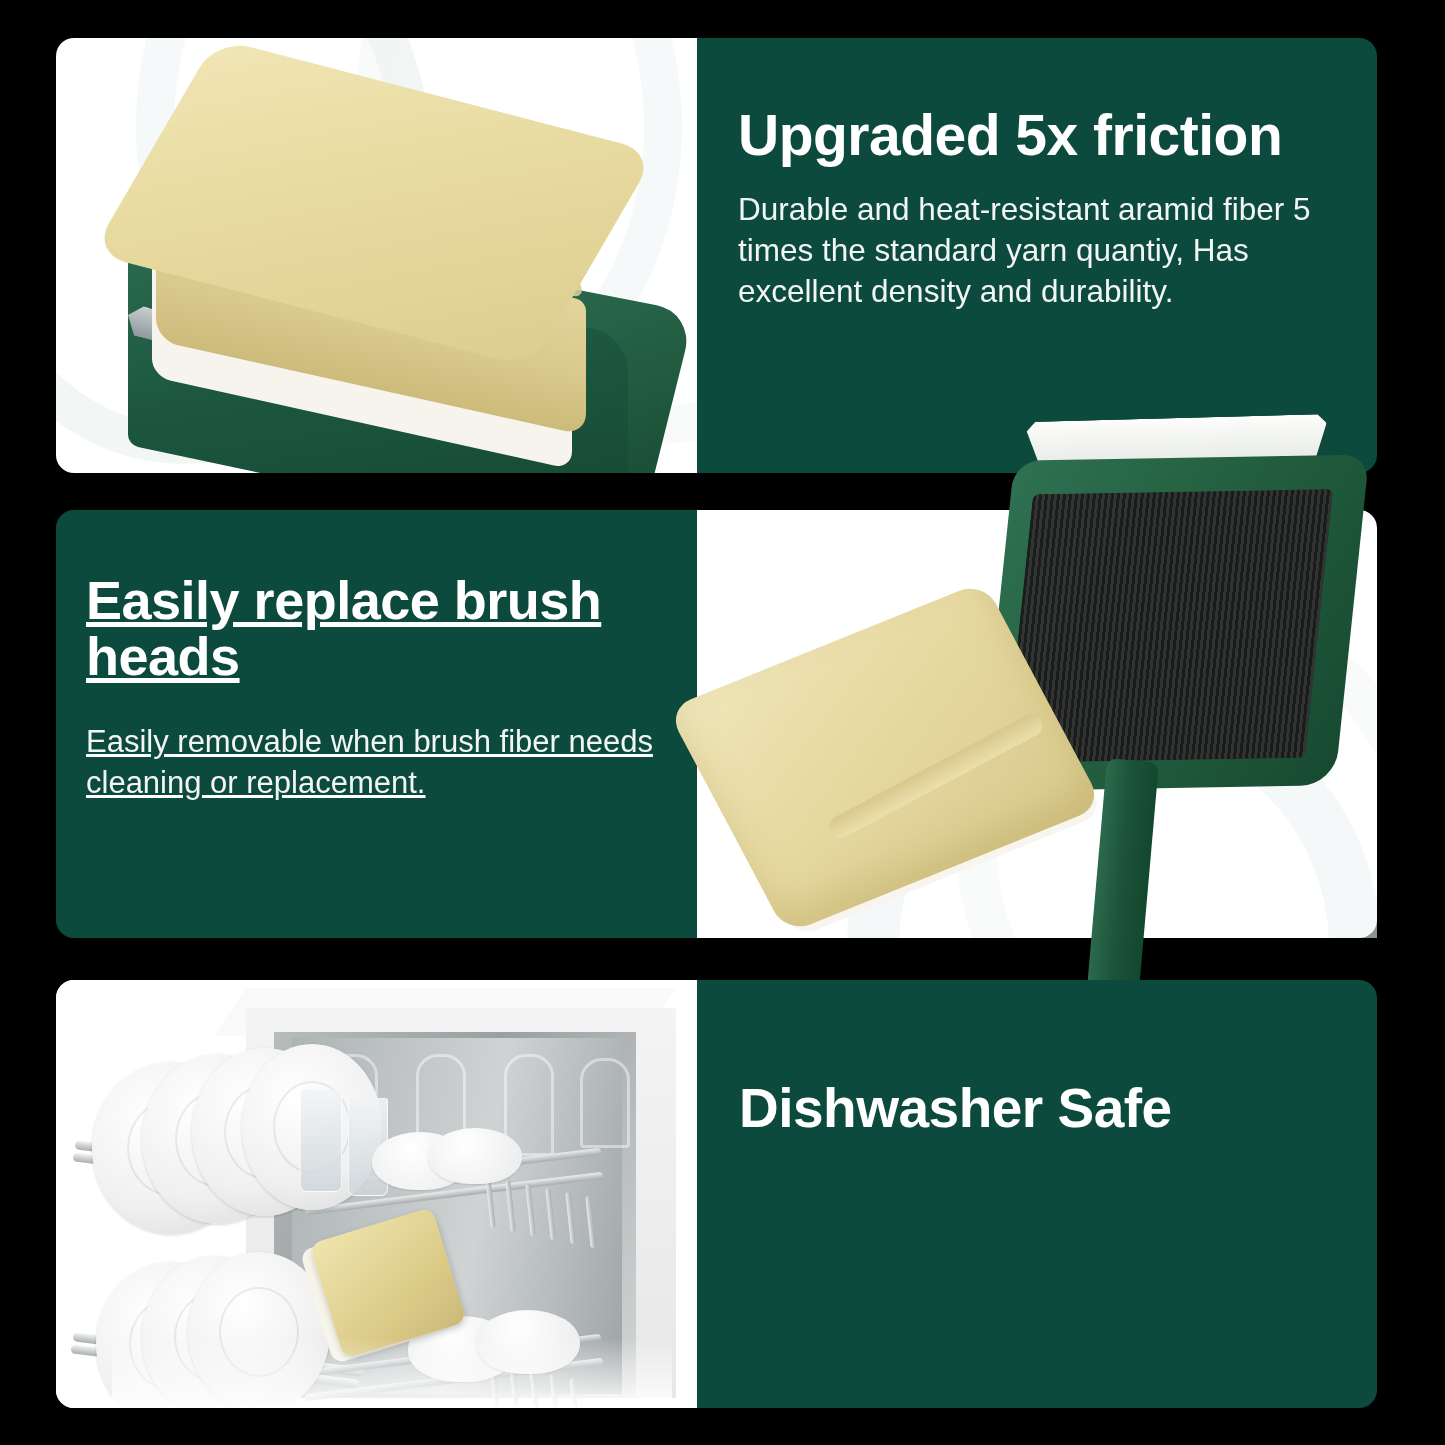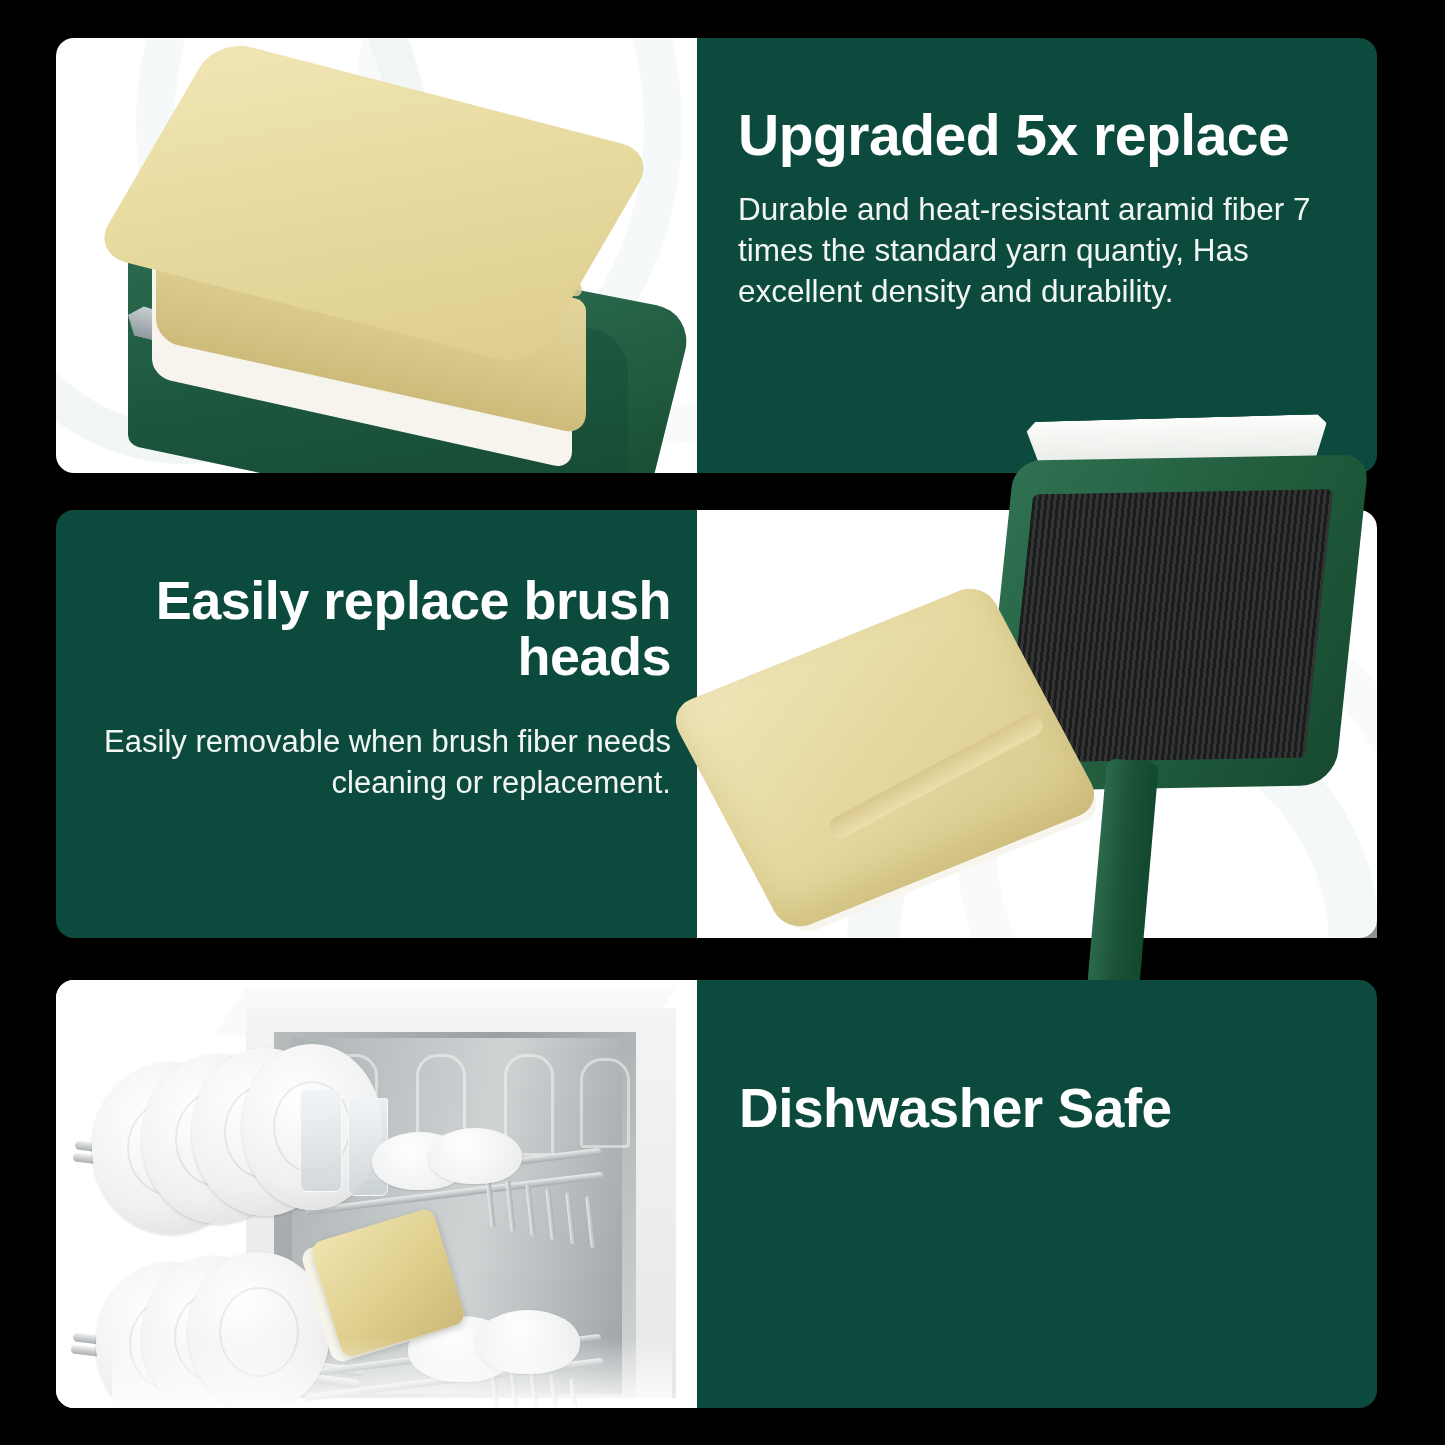--- a/index.html
+++ b/index.html
@@ -25,21 +25,21 @@
   .txtblock{position:absolute;color:#fff;}
   .head{font-weight:700;letter-spacing:-.5px;line-height:1.04;color:#fff;}
   .sub{font-weight:400;line-height:1.3;color:#f2f6f3;}
 
   
   .t1{left:41px;top:68px;width:620px;}
   .t1 .head{font-size:57px;}
   .t1 .sub{font-size:31.5px;margin-top:24px;}
 
   
-  .t2{left:30px;top:62px;width:585px;text-align:right;}
+  .t2{left:30px;top:62px;width:585px;text-align:left;text-decoration:underline;}
   .t2 .head{font-size:54px;}
   .t2 .sub{font-size:31px;margin-top:38px;}
 
   
   .t3{left:42px;top:100px;width:620px;}
   .t3 .head{font-size:55px;}
   .t3 .sub{font-size:31.5px;margin-top:32px;}
 
   
   .arcs{position:absolute;inset:0;overflow:hidden;pointer-events:none;}
@@ -154,22 +154,22 @@
         <div class="clip"></div>
         <div class="padWhite"></div>
         <div class="padSide"></div>
         <div class="seam"></div>
         <div class="padTop"></div>
       </div>
     </div>
 
     <div class="cell cell-txt">
       <div class="txtblock t1">
-        <div class="head">Upgraded 5x replace</div>
-        <div class="sub">Durable and heat-resistant aramid fiber 7 times the standard yarn quantiy, Has excellent density and durability.</div>
+        <div class="head">Upgraded 5x friction</div>
+        <div class="sub">Durable and heat-resistant aramid fiber 5 times the standard yarn quantiy, Has excellent density and durability.</div>
       </div>
     </div>
   </div>
 
   <div class="row row2 r2">
 
     <div class="cell cell-txt">
       <div class="txtblock t2">
         <div class="head">Easily replace brush heads</div>
         <div class="sub">Easily removable when brush fiber needs cleaning or replacement.</div>

